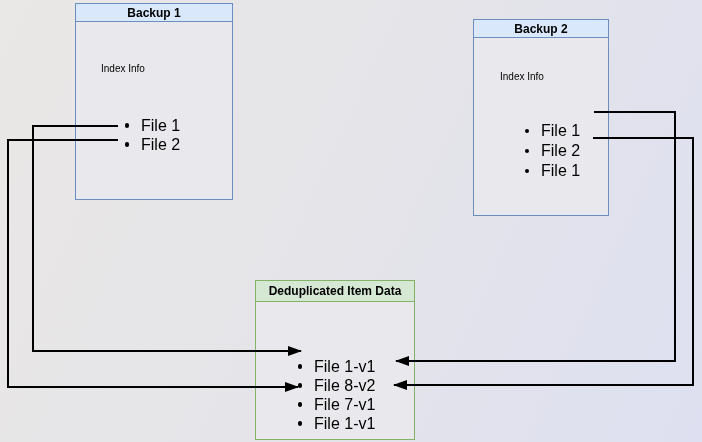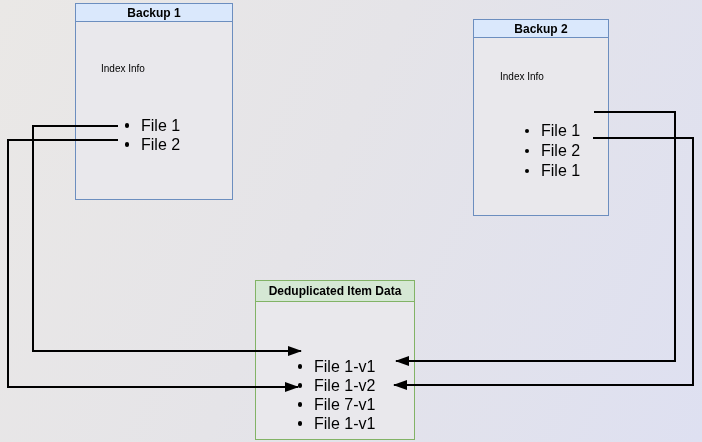--- a/index.html
+++ b/index.html
@@ -111,21 +111,21 @@
     <div class="box-header">Deduplicated Item Data</div>
     <div class="bullet-list lh19" style="left:37px; top:56px;margin-top:20px;">
 
         <div class="bullet-row">
           <span class="dot"></span>
           <span class="lbl">File 1-v1</span>
         </div>
 
         <div class="bullet-row">
           <span class="dot"></span>
-          <span class="lbl">File 1-v2</span>
+          <span class="lbl">File 8-v2</span>
         </div>
 
         <div class="bullet-row">
           <span class="dot"></span>
           <span class="lbl">File 7-v1</span>
         </div>
 
         <div class="bullet-row">
           <span class="dot"></span>
           <span class="lbl">File 1-v1</span>

